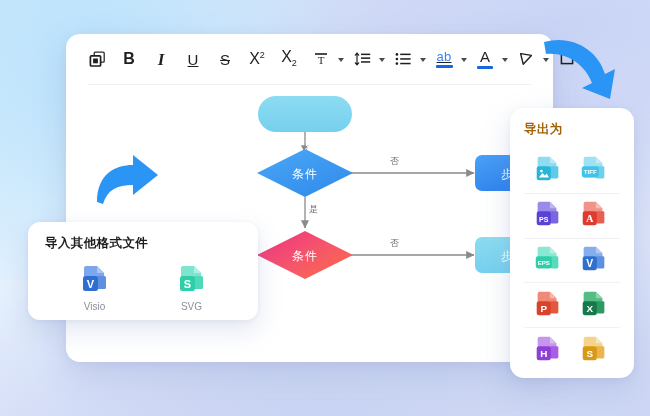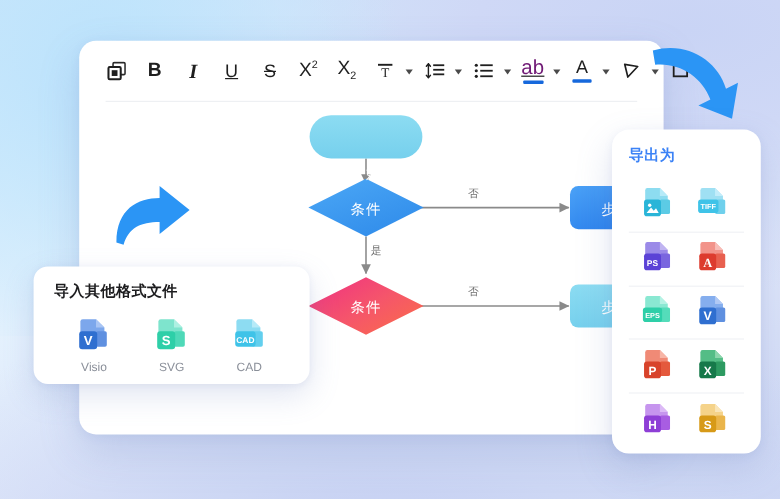--- a/index.html
+++ b/index.html
@@ -74,21 +74,21 @@
   .tb-cap sub { font-size: 9px; }
   .caret {
     width: 0; height: 0;
     border-left: 3.2px solid transparent;
     border-right: 3.2px solid transparent;
     border-top: 4px solid #4a4a4a;
     margin-left: 3px;
     margin-top: 2px;
   }
   .ab-wrap { display:flex; flex-direction:column; align-items:center; line-height:1; }
-  .ab-txt { font-size: 17px; color:#701a75; letter-spacing:.2px; }
+  .ab-txt { font-size: 13px; color:#3b82f6; letter-spacing:.2px; }
   .ab-bar { width: 17px; height: 2.5px; background:#1668dc; margin-top:2px; border-radius:1px;}
   .A-wrap { display:flex; flex-direction:column; align-items:center; line-height:1;}
   .A-txt { font-size: 15px; color:#1f1f1f; font-weight:500;}
   .A-bar { width: 16px; height: 2.5px; background:#1668dc; margin-top:2px; border-radius:1px;}
 
   #toolbar-divider {
     position: absolute;
     left: 22px; top: 50px;
     width: 443px; height: 1px;
     background: #eef0f3;
@@ -141,21 +141,21 @@
     position: absolute;
     left: 510px; top: 108px;
     width: 124px; height: 270px;
     background: #ffffff;
     border-radius: 14px;
     box-shadow: 0 12px 30px rgba(108,132,190,.22), 0 2px 7px rgba(108,132,190,.10);
     overflow: hidden;
   }
   #export-title {
     position:absolute; left: 14px; top: 13px;
-    font-size: 12.5px; font-weight:700; color:#3b82f6; letter-spacing:.4px;
+    font-size: 12.5px; font-weight:700; color:#a16207; letter-spacing:.4px;
   }
   #export-grid {
     position:absolute; left: 0; right:0; top: 40px; bottom: 6px;
     display:flex; flex-direction:column;
   }
   .export-row {
     flex: 1;
     display:flex; align-items:center; justify-content: space-around;
     padding: 0 16px;
     position: relative;
@@ -396,32 +396,20 @@
             <path d="M8,4 h11 l7,7 v13 a2,2 0 0 1 -2,2 h-16 a2,2 0 0 1 -2,-2 v-18 a2,2 0 0 1 2,-2 z" fill="#7ee4cd"></path>
             <path d="M19,4 l7,7 h-7 z" fill="#aef0e2"></path>
             <rect x="19" y="14" width="9" height="13" rx="1.5" fill="#4fd9b8"></rect>
             <rect x="5" y="14" width="15" height="15" rx="2.5" fill="#2ecfa8"></rect>
             <text x="12.5" y="25.5" font-size="11" font-weight="bold" text-anchor="middle" fill="#ffffff" font-family="Liberation Sans, sans-serif">S</text>
           </svg>
         </span>
         <span class="import-name">SVG</span>
       </div>
 
-      <div class="import-item">
-        <span class="fileicon">
-          <svg width="34" height="34" viewBox="0 0 34 34">
-            <path d="M8,4 h11 l7,7 v13 a2,2 0 0 1 -2,2 h-16 a2,2 0 0 1 -2,-2 v-18 a2,2 0 0 1 2,-2 z" fill="#8ddcf2"></path>
-            <path d="M19,4 l7,7 h-7 z" fill="#b6eaf8"></path>
-            <rect x="19" y="14" width="9" height="13" rx="1.5" fill="#62cfee"></rect>
-            <rect x="5" y="14" width="17" height="13" rx="2.5" fill="#3fc3e8"></rect>
-            <text x="13.5" y="23.6" font-size="7" font-weight="bold" text-anchor="middle" fill="#ffffff" font-family="Liberation Sans, sans-serif">CAD</text>
-          </svg>
-        </span>
-        <span class="import-name">CAD</span>
-      </div>
 
     </div>
   </div>
 
   <div id="export-panel">
     <div id="export-title">导出为</div>
     <div id="export-grid">
 
       <div class="export-row">
         <div class="export-cell">

